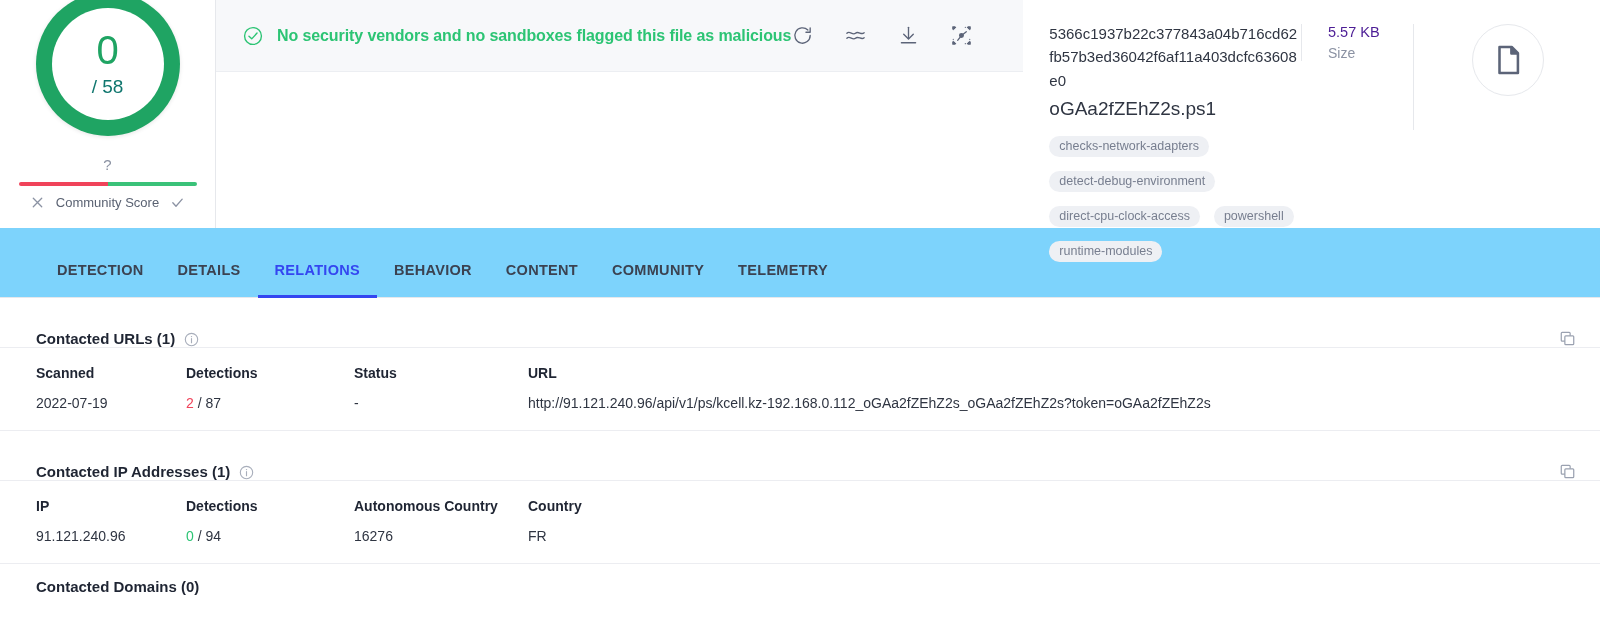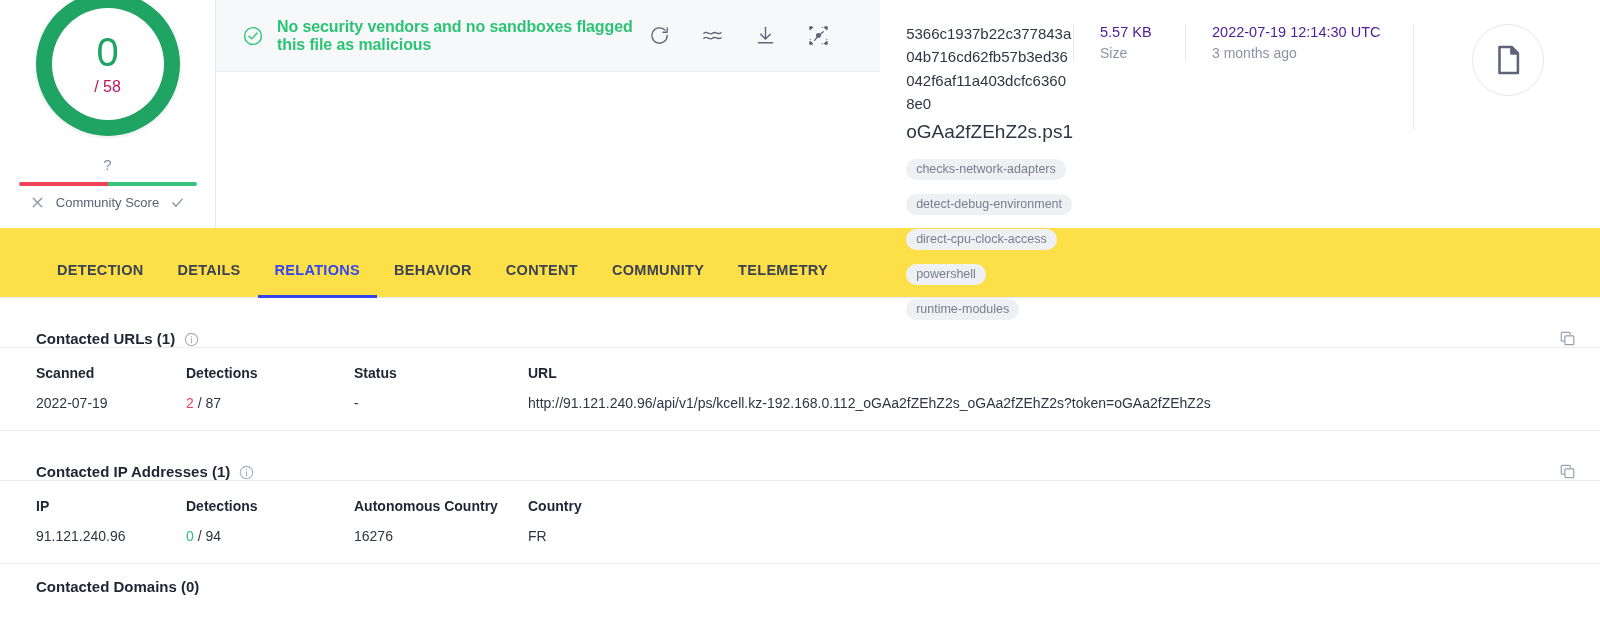--- a/index.html
+++ b/index.html
@@ -27,21 +27,21 @@
     background: #1fa463;
     display: flex; align-items: center; justify-content: center;
     box-shadow: 0 1px 4px rgba(0,0,0,0.10);
   }
   .gauge-inner {
     width: 112px; height: 112px; border-radius: 50%;
     background: #ffffff;
     display: flex; flex-direction: column; align-items: center; justify-content: center;
   }
   .gauge-score { font-size: 40px; color: #1fa463; line-height: 1; font-weight: 400; }
-  .gauge-total { font-size: 16px; color: #be185d; margin-top: 6px; }
+  .gauge-total { font-size: 19px; color: #0f766e; margin-top: 6px; }
 
   .qmark { font-size: 15px; color: #8b92a3; margin-top: 20px; }
   .score-bar {
     width: 178px; height: 4px; margin-top: 9px;
     display: flex; border-radius: 2px; overflow: hidden;
   }
   .score-bar .neg { background: #f0435a; }
   .score-bar .pos { background: #3ac279; }
   .community-row {
     display: flex; align-items: center; gap: 11px;
@@ -94,21 +94,21 @@
   .ftype-circle {
     width: 72px; height: 72px; border-radius: 50%;
     border: 1px solid #e6e8ec; display: flex; align-items: center; justify-content: center;
   }
   .ftype-ico { width: 34px; height: 34px; color: #5c6478; }
 
   
   .tabs-bar {
     height: 70px; display: flex; align-items: flex-end;
     padding: 0 0 0 40px; border-bottom: 1px solid #e6e8ec;
-    background: #fde047;
+    background: #7dd3fc;
   }
   .tab {
     font-size: 14.5px; font-weight: bold; letter-spacing: 0.3px;
     color: #3b4251; padding: 0 17px 17px 17px; cursor: pointer;
     border-bottom: 3px solid transparent; position: relative; top: 1px;
   }
   .tab.active { color: #3446f0; border-bottom-color: #3446f0; }
 
   
   .section { width: 1600px; }
@@ -218,24 +218,20 @@
           <span class="tag">powershell</span>
           <span class="tag">runtime-modules</span>
         </div>
       </div>
 
       <div class="meta-cols">
         <div class="meta-cell size">
           <div class="meta-top">5.57 KB</div>
           <div class="meta-sub">Size</div>
         </div>
-        <div class="meta-cell date">
-          <div class="meta-top">2022-07-19 12:14:30 UTC</div>
-          <div class="meta-sub">3 months ago</div>
-        </div>
         <div class="ftype-cell">
           <div class="ftype-circle">
             <svg class="ftype-ico" viewBox="0 0 24 24" fill="none" stroke="currentColor" stroke-width="1.8">
               <path d="M6 2.8 H14.6 L19 7.2 V21.2 H6 Z" stroke-linejoin="round"></path>
               <path d="M14.4 2.8 V7.4 H19" stroke-linejoin="round" fill="currentColor"></path>
             </svg>
           </div>
         </div>
       </div>
     </div>

